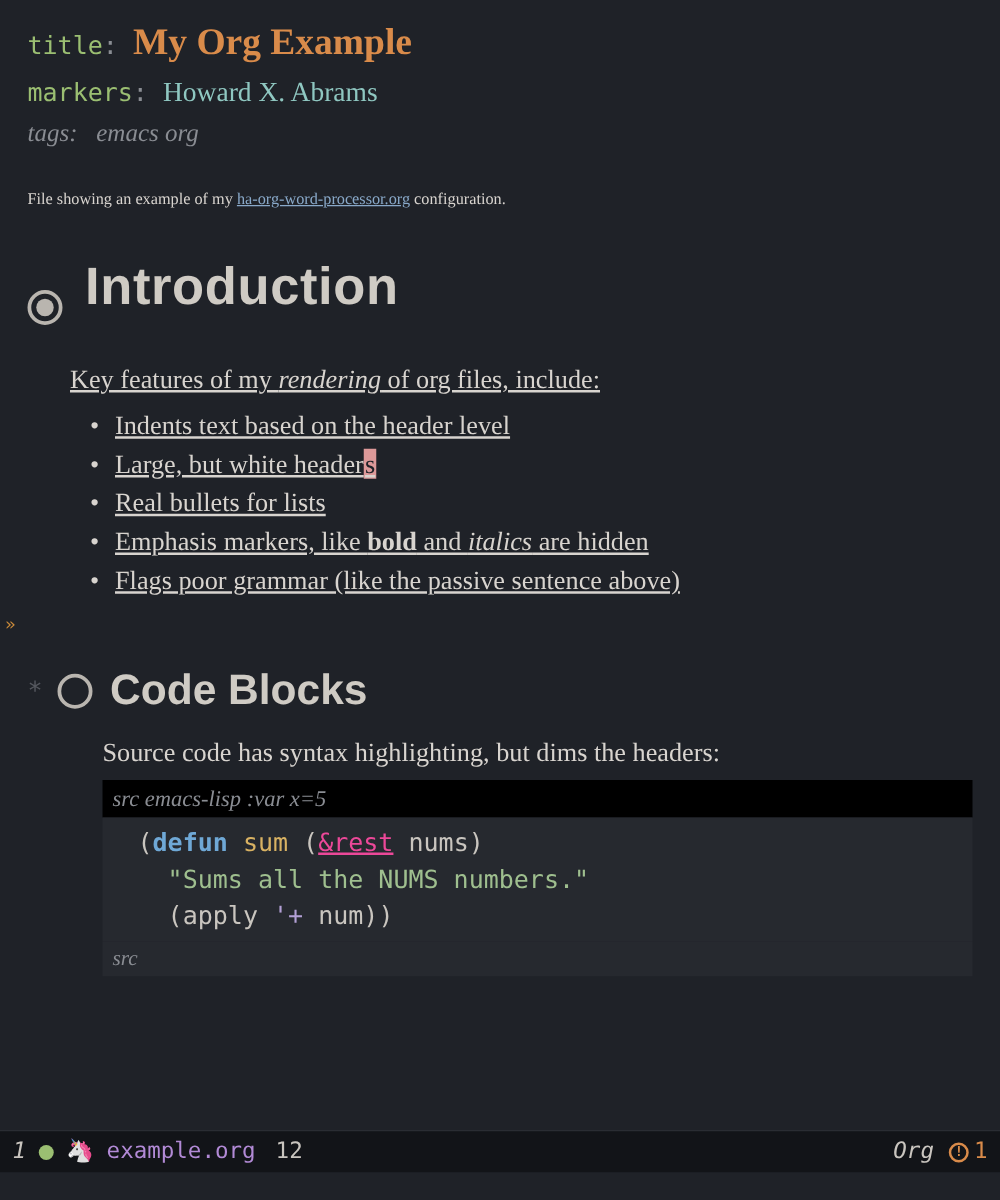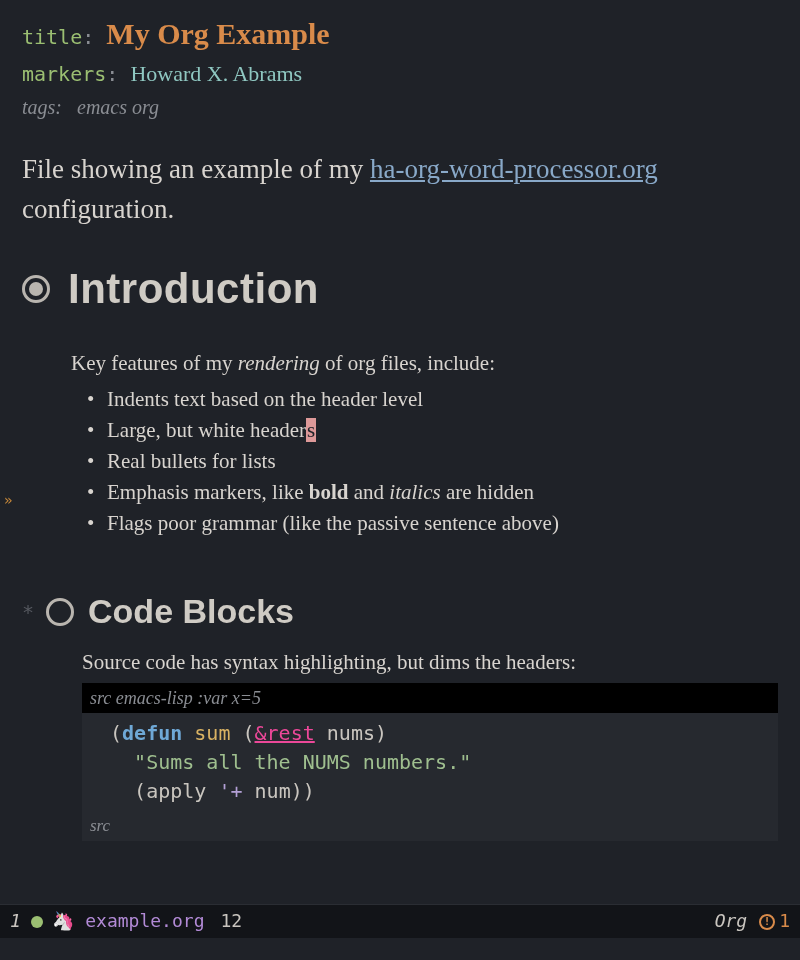--- a/index.html
+++ b/index.html
@@ -34,25 +34,25 @@
   .date-val { color: #b9d0e0; font-family: Georgia, serif; font-size: 22px; }
   .tags-line {
     font-family: Georgia, serif;
     font-style: italic;
     color: #8a8d93;
     font-size: 20px;
     margin-top: 4px;
     margin-bottom: 28px;
   }
   .tags-key { color: #8a8d93; }
-  .intro-para { margin-bottom: 30px; font-size: 27px; }
+  .intro-para { margin-bottom: 30px; font-size: 13px; }
   .link { color: #89a9c9; text-decoration: underline; }
   .h1-row {
     display: flex;
-    align-items: center;
+    align-items: flex-end;
     gap: 18px;
     margin-bottom: 28px;
     margin-top: 18px;
   }
   .bullet-ring {
     width: 28px; height: 28px;
     border: 3px solid #b9b5af;
     border-radius: 50%;
     display: inline-flex;
     align-items: center; justify-content: center;
@@ -70,21 +70,21 @@
     font-size: 42px;
     color: #cfcbc4;
     letter-spacing: 0.5px;
   }
   .h2-text {
     font-family: Verdana, Geneva, sans-serif;
     font-weight: 800;
     font-size: 34px;
     color: #cfcbc4;
   }
-  .body-indent { margin-left: 49px; }
+  .body-indent { margin-left: 34px; text-decoration: underline; }
   .body-indent2 { margin-left: 60px; }
   .para { font-size: 21px; margin-bottom: 6px; }
   .em { font-style: italic; }
   .verbatim { font-family: Menlo, Consolas, monospace; color: #b3a0d6; font-size: 19px; }
   .code-inline { font-family: Menlo, Consolas, monospace; color: #d9b263; font-size: 19px; }
   ul.features { list-style: none; margin-left: 14px; }
   ul.features li { position: relative; padding-left: 22px; font-size: 21px; line-height: 1.48; }
   ul.features li::before {
     content: '•';
     position: absolute;

